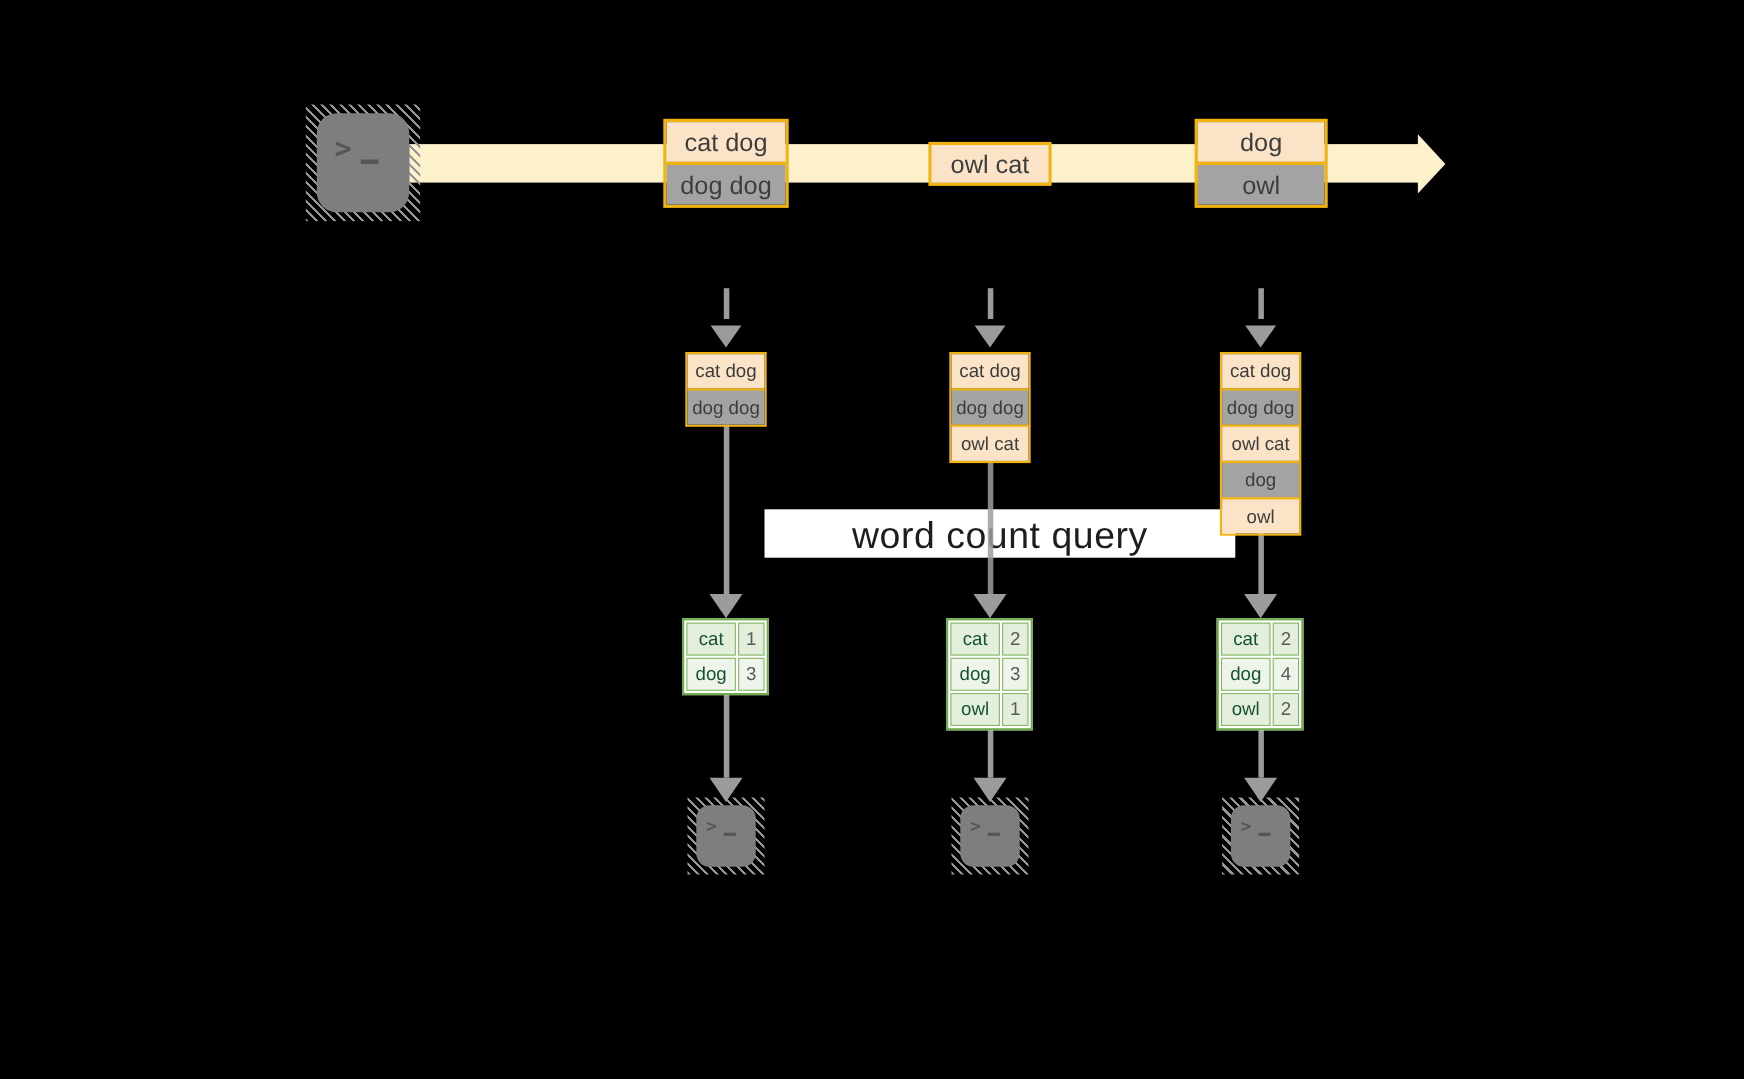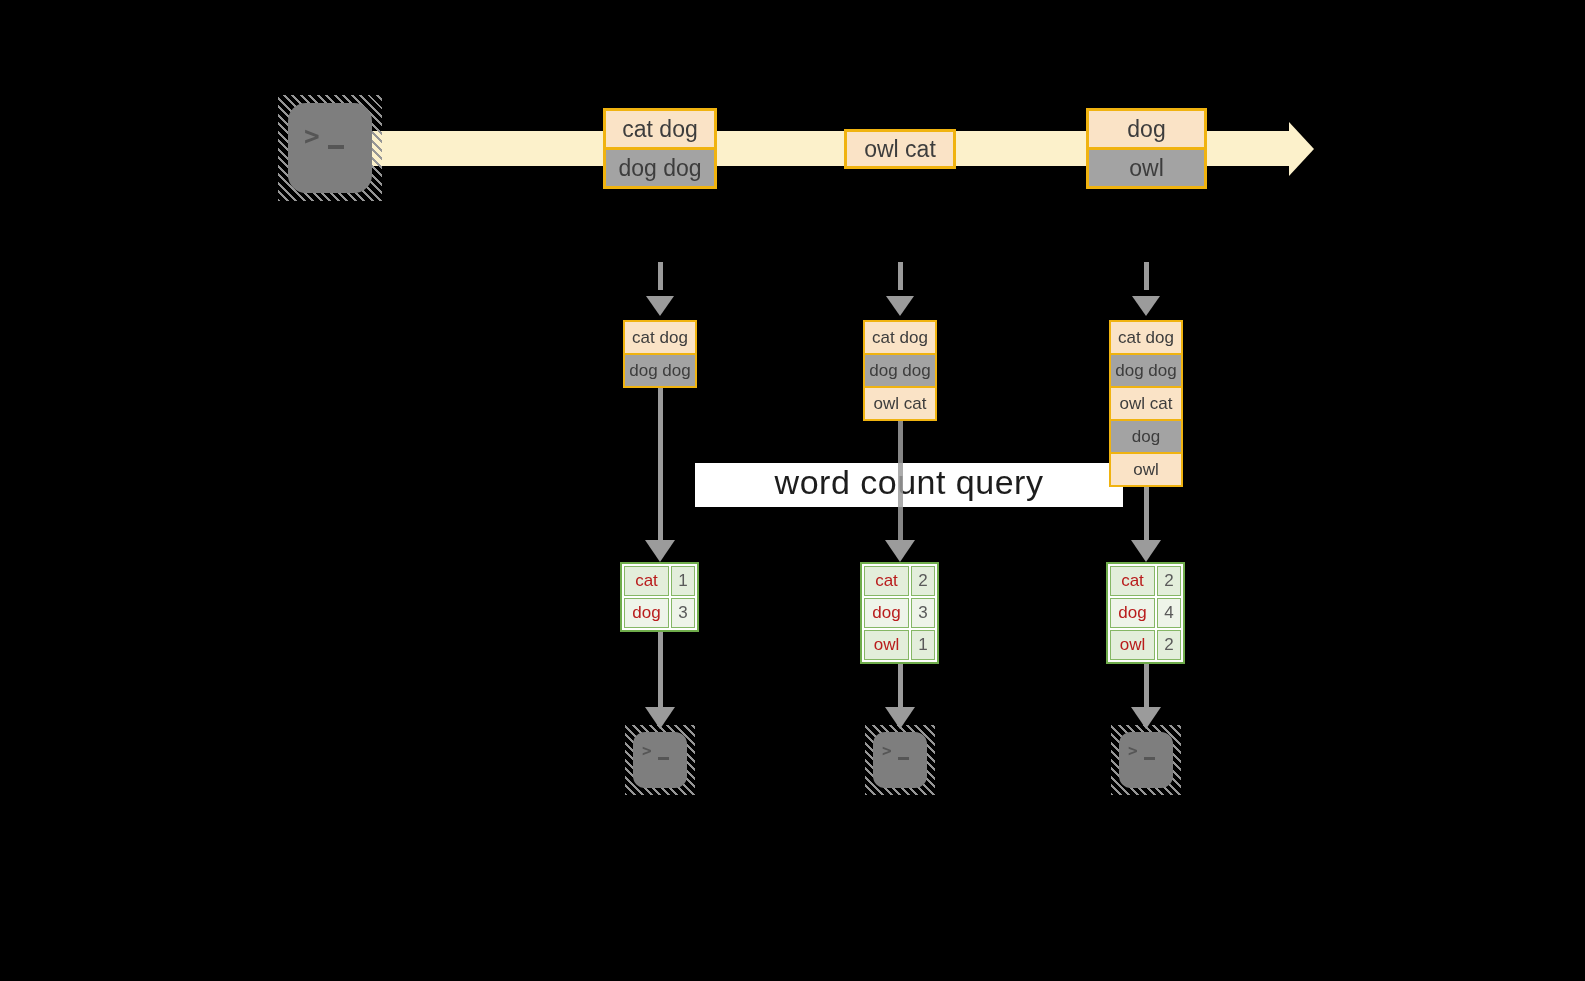--- a/index.html
+++ b/index.html
@@ -28,28 +28,28 @@
   .dasharrow{display:flex;flex-direction:column;align-items:center;width:30px;z-index:3;}
   .dash{width:5px;height:28px;background:#9B9B9B;margin-bottom:6px;}
   .tri-down{width:0;height:0;border-left:15px solid transparent;border-right:15px solid transparent;
             border-top:22px solid #9B9B9B;}
   .tri-down.small{border-left-width:14px;border-right-width:14px;border-top-width:20px;}
   .line{width:5px;background:#9B9B9B;z-index:3;}
   .line.overband{background:rgba(158,158,158,0.85);z-index:3;}
   .head{z-index:3;}
 
   
-  .queryband{background:#FFFFFF;z-index:1;display:flex;align-items:flex-start;justify-content:center;}
+  .queryband{background:#FFFFFF;z-index:1;display:flex;align-items:flex-end;justify-content:center;}
   .queryband span{font-size:34px;color:#1D1D1D;letter-spacing:0.5px;}
 
   
   .gtable{border:2px solid #6FAC4B;background:#FFFFFF;padding:2px;display:grid;
           grid-template-columns:45px 24px;gap:2px;z-index:4;}
   .gcell{height:28px;line-height:28px;text-align:center;border:1px solid #85B765;font-size:17px;}
-  .gcell.word{color:#b91c1c;}
+  .gcell.word{color:#14532d;}
   .gcell.num{color:#5A5A5A;}
   .greenA{background:#E3EEDB;}
   .greenB{background:#EEF4E9;}
 
   
   .term-outer{background:repeating-linear-gradient(45deg,#969696 0 2px,rgba(0,0,0,0) 2px 6px);
               display:flex;align-items:center;justify-content:center;z-index:2;}
   .term-inner{background:#7E7E7E;position:relative;}
   .term-glyph{position:absolute;color:#565656;font-family:"DejaVu Sans Mono",monospace;font-weight:bold;}
   .term-cursor{position:absolute;background:#565656;}

